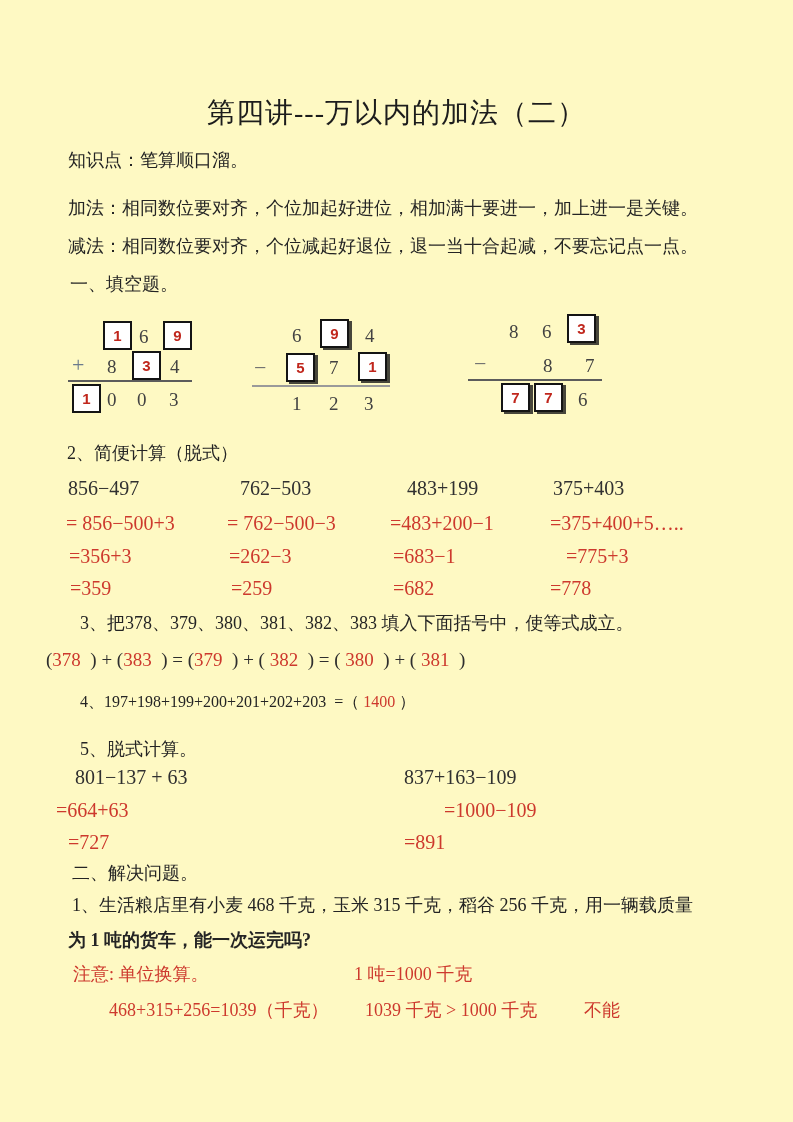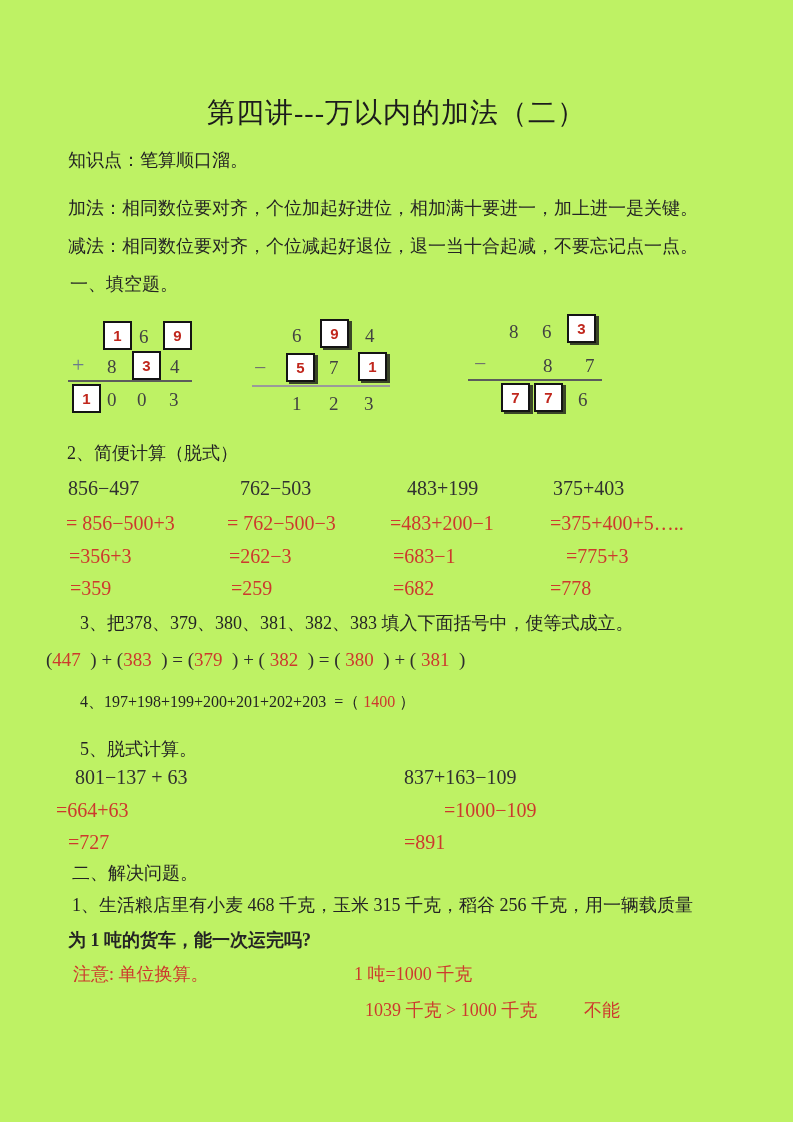--- a/index.html
+++ b/index.html
@@ -1,16 +1,16 @@
 <!DOCTYPE html>
 <html><head>
 <meta charset="utf-8">
 <style>
   html,body{margin:0;padding:0;background:#ffffff;}
-  .page{position:relative;width:793px;height:1122px;background:#bef264;overflow:hidden;
+  .page{position:relative;width:793px;height:1122px;background:#fef9c3;overflow:hidden;
         font-family:"Liberation Serif",serif;color:#242424;}
   .abs{position:absolute;white-space:pre;}
   .title{width:100%;text-align:center;font-size:28px;letter-spacing:1px;color:#1c1c1c;}
   .cn{font-size:18px;color:#242424;}
   .num{font-size:20px;color:#303030;}
   .red{color:#cd392d;}
   .rstep{font-size:20px;color:#cd392d;}
   .vp{position:absolute;}
   .d{position:absolute;font-size:19px;color:#424242;white-space:pre;}
   .op-plus{position:absolute;font-size:22px;color:#6b7b8d;}
@@ -115,33 +115,34 @@
   <div class="abs rstep" style="left:229px;top:545px;">=262−3</div>
   <div class="abs rstep" style="left:393px;top:545px;">=683−1</div>
   <div class="abs rstep" style="left:566px;top:545px;">=775+3</div>
 
   <div class="abs rstep" style="left:70px;top:577px;">=359</div>
   <div class="abs rstep" style="left:231px;top:577px;">=259</div>
   <div class="abs rstep" style="left:393px;top:577px;">=682</div>
   <div class="abs rstep" style="left:550px;top:577px;">=778</div>
 
   <div class="abs cn" style="left:80px;top:611px;">3、把378、379、380、381、382、383 填入下面括号中，使等式成立。</div>
-  <div class="abs eq" style="left:46px;top:649px;"><span>(</span><span class="red">447</span><span>  ) + (</span><span class="red">383</span><span>  ) = (</span><span class="red">379</span><span>  ) + ( </span><span class="red">382</span><span>  ) = ( </span><span class="red">380</span><span>  ) + ( </span><span class="red">381</span><span>  )</span></div>
+  <div class="abs eq" style="left:46px;top:649px;"><span>(</span><span class="red">378</span><span>  ) + (</span><span class="red">383</span><span>  ) = (</span><span class="red">379</span><span>  ) + ( </span><span class="red">382</span><span>  ) = ( </span><span class="red">380</span><span>  ) + ( </span><span class="red">381</span><span>  )</span></div>
 
   <div class="abs" style="left:80px;top:692px;font-size:16px;"><span>4、197+198+199+200+201+202+203  =（ </span><span class="red">1400</span><span> ）</span></div>
 
   <div class="abs cn" style="left:80px;top:737px;">5、脱式计算。</div>
   <div class="abs num" style="left:75px;top:766px;">801−137 + 63</div>
   <div class="abs num" style="left:404px;top:766px;">837+163−109</div>
   <div class="abs rstep" style="left:56px;top:799px;">=664+63</div>
   <div class="abs rstep" style="left:408px;top:799px;margin-left:36px;">=1000−109</div>
   <div class="abs rstep" style="left:68px;top:831px;">=727</div>
   <div class="abs rstep" style="left:404px;top:831px;">=891</div>
 
   <div class="abs cn" style="left:72px;top:861px;">二、解决问题。</div>
   <div class="abs cn" style="left:72px;top:893px;">1、生活粮店里有小麦 468 千克，玉米 315 千克，稻谷 256 千克，用一辆载质量</div>
   <div class="abs cn" style="left:68px;top:928px;font-weight:bold;">为 1 吨的货车，能一次运完吗?</div>
   <div class="abs cn red" style="left:73px;top:962px;">注意: 单位换算。</div>
   <div class="abs cn red" style="left:354px;top:962px;">1 吨=1000 千克</div>
+  <div class="abs cn red" style="left:109px;top:998px;">468+315+256=1039（千克）</div>
   <div class="abs cn red" style="left:365px;top:998px;">1039 千克 &gt; 1000 千克</div>
   <div class="abs cn red" style="left:584px;top:998px;">不能</div>
 
 </div>
 
 </body></html>

